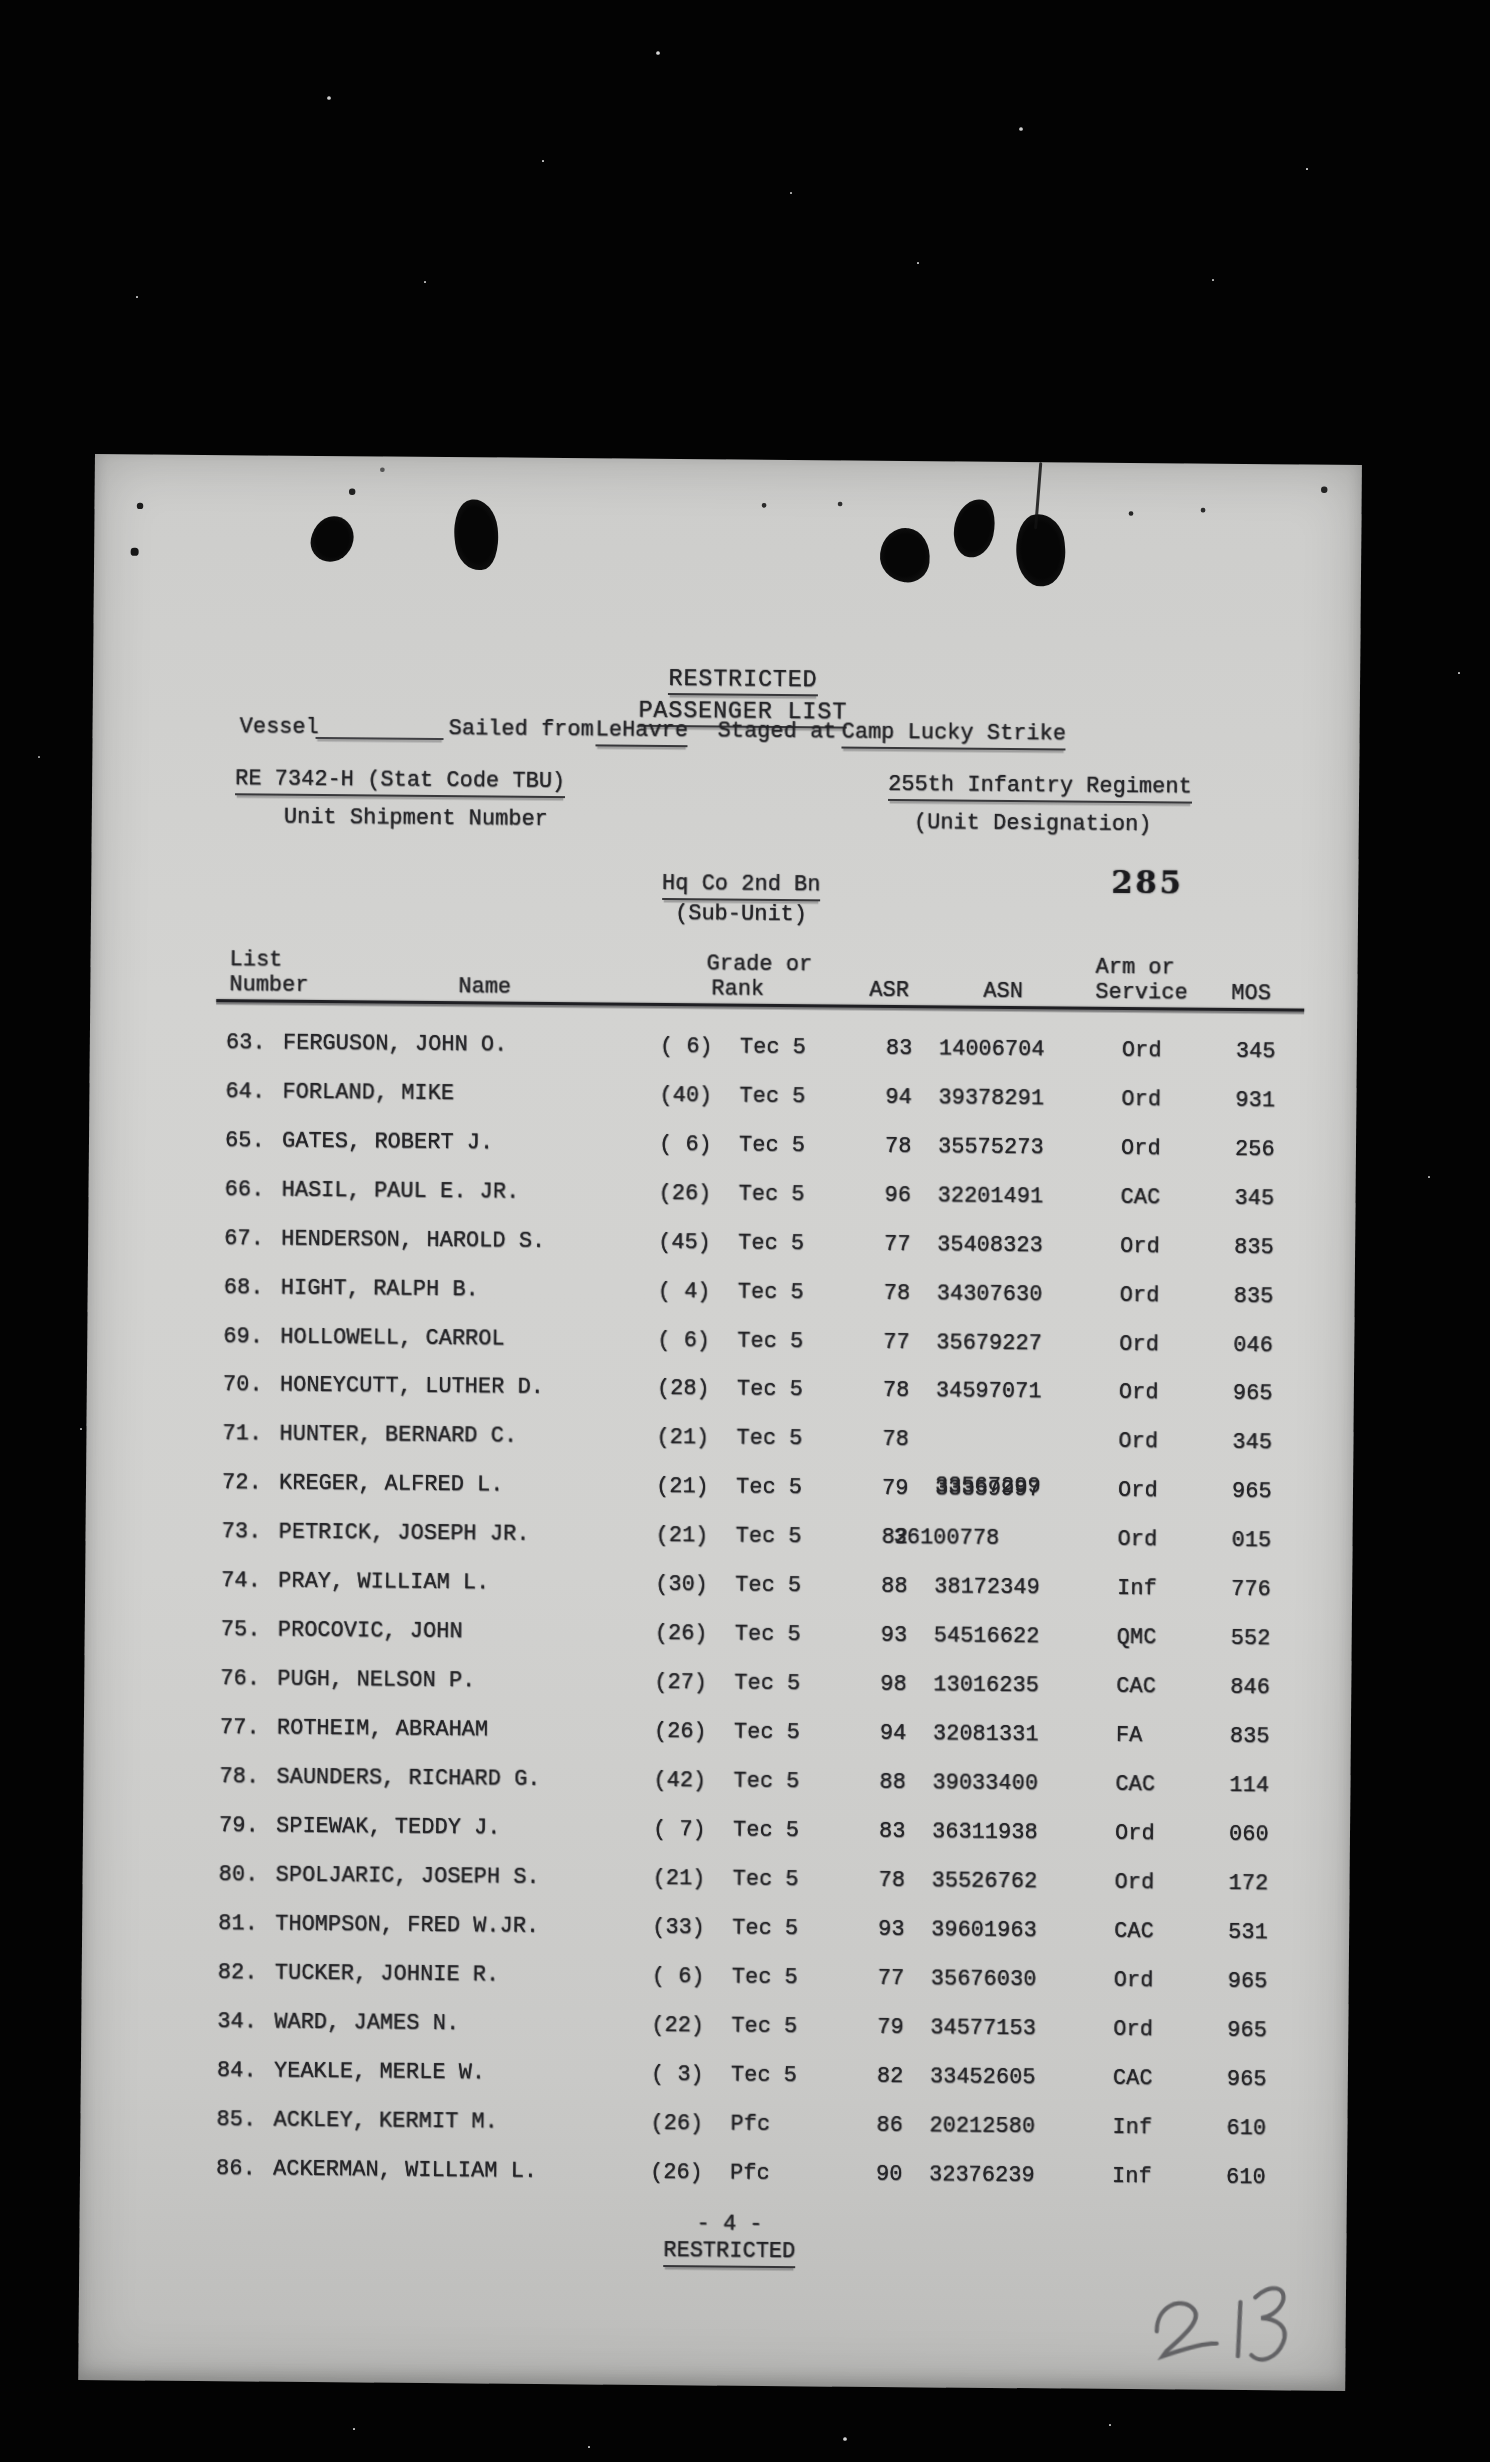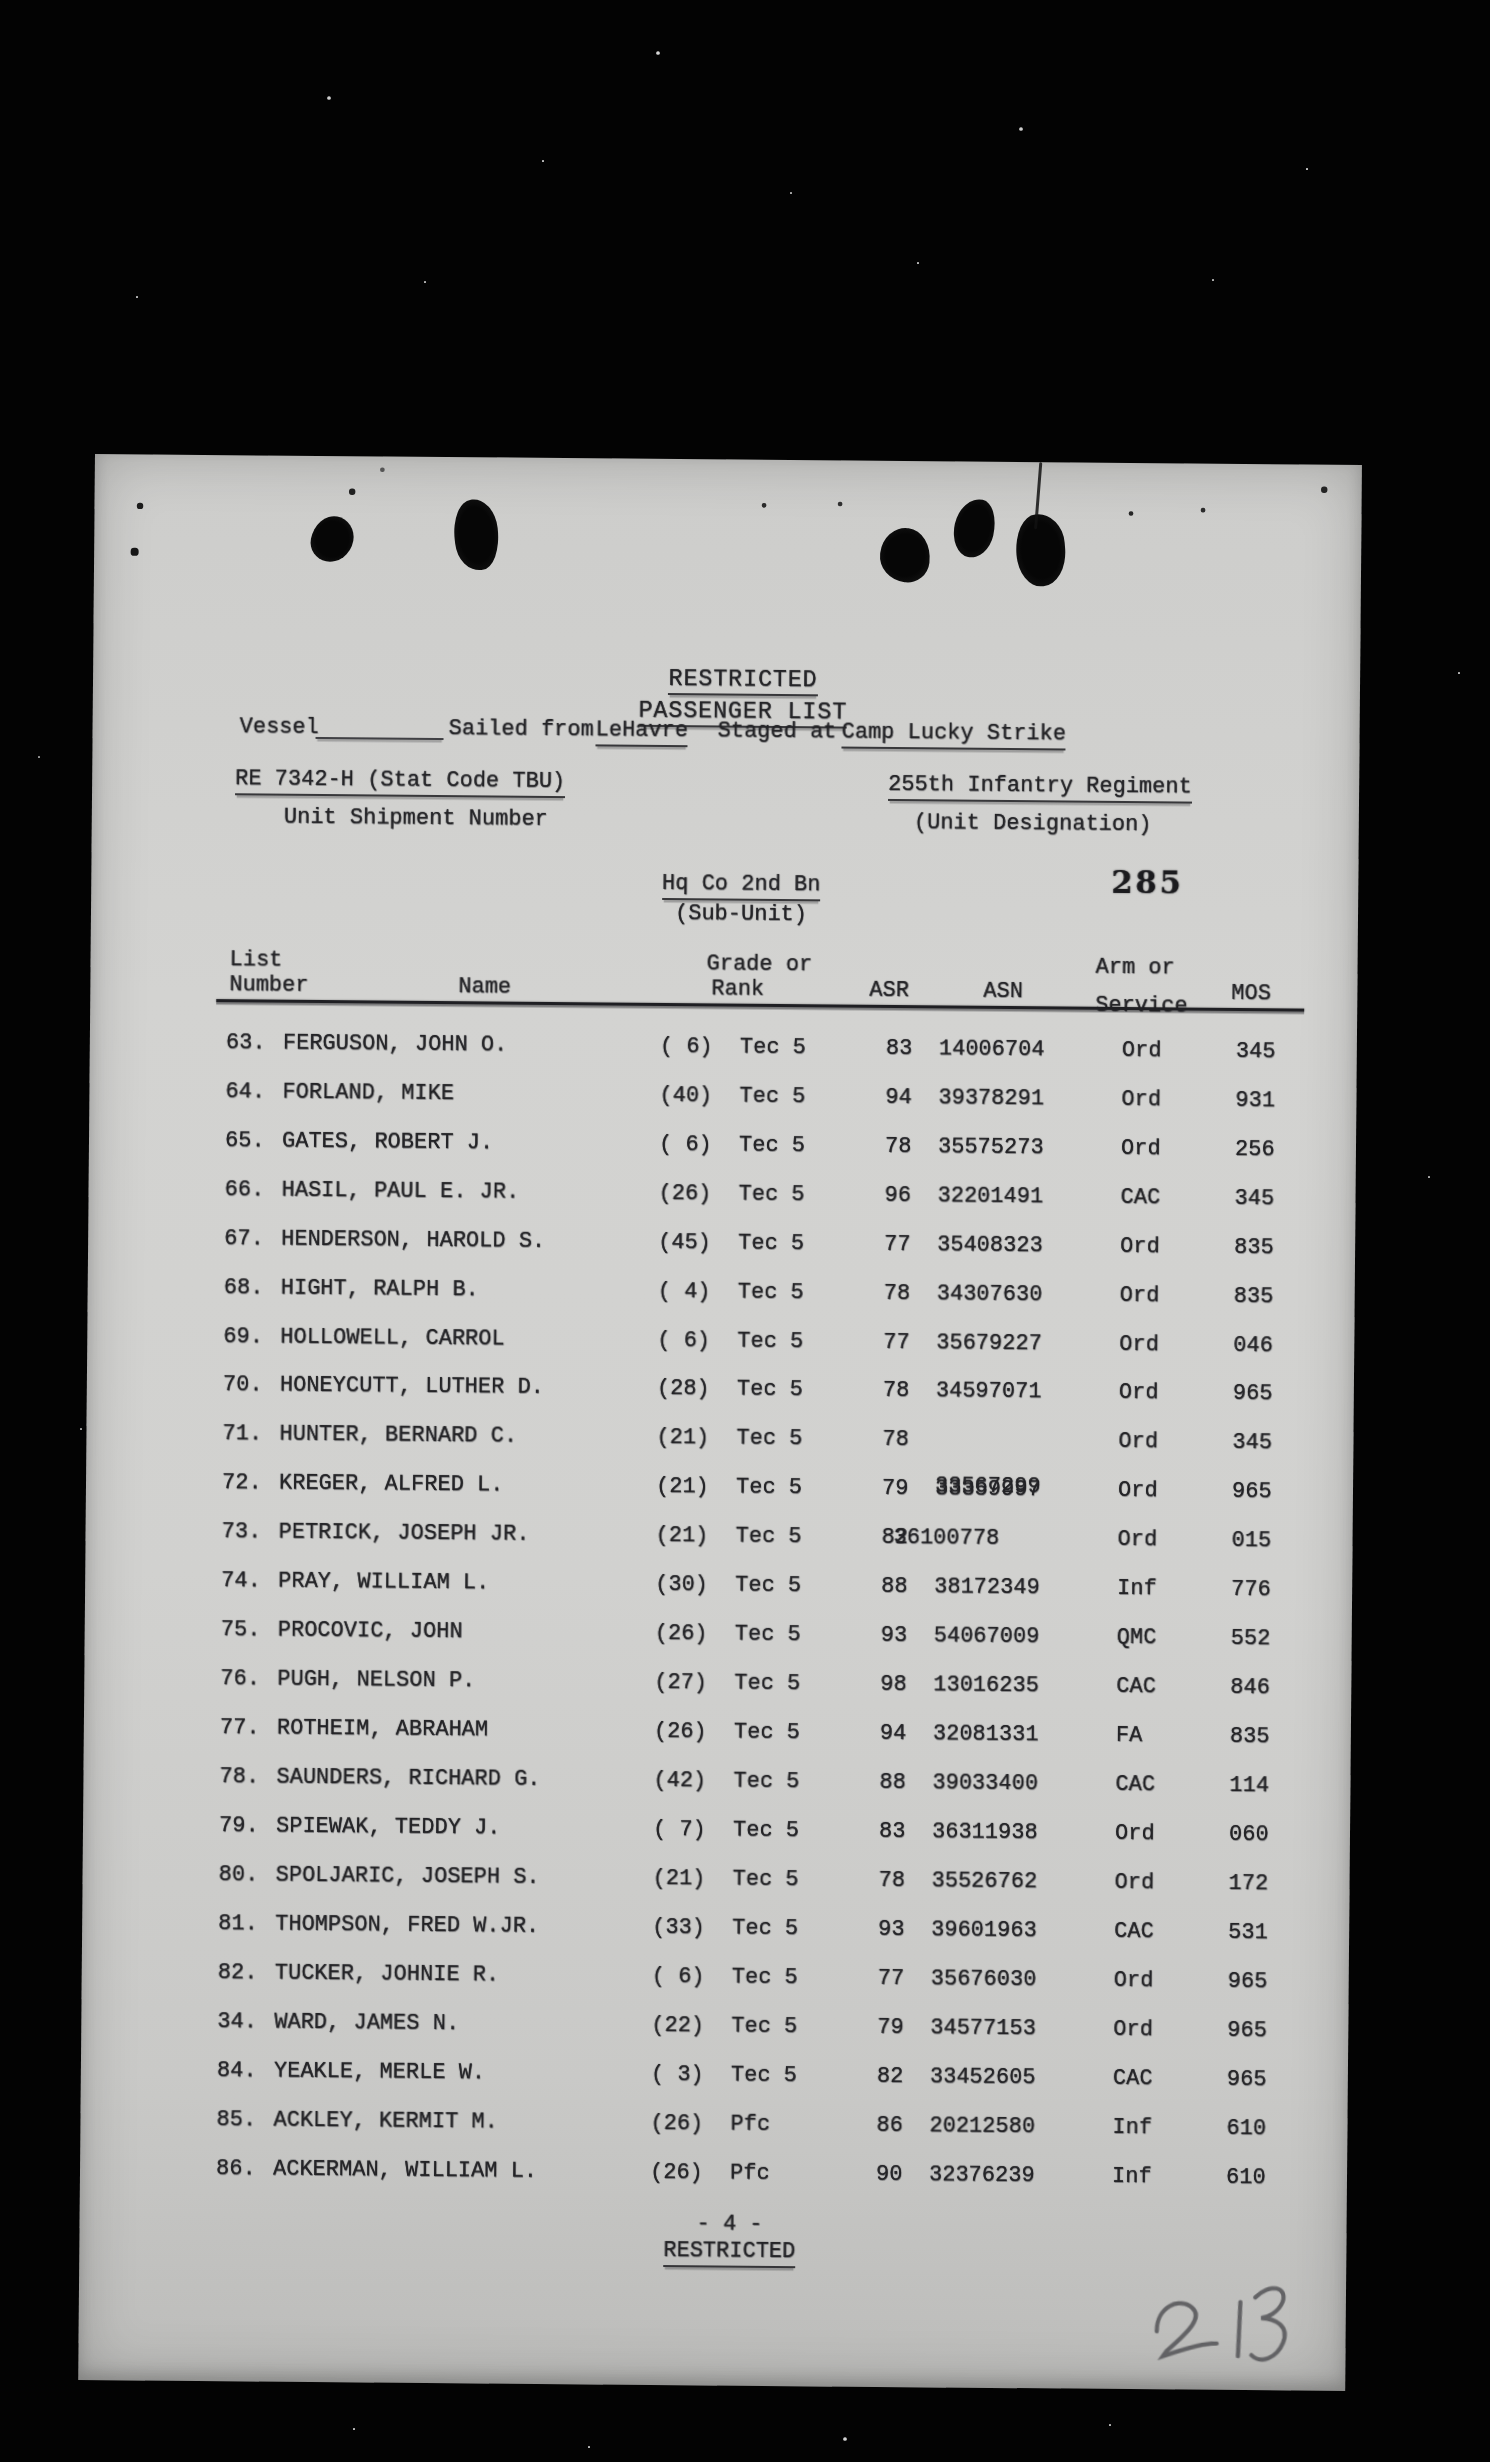--- a/index.html
+++ b/index.html
@@ -82,21 +82,21 @@
       <div class="stamp">285</div>
 
       <div class="txt" style="left:139px;top:492px;">List</div>
       <div class="txt" style="left:139px;top:517px;">Number</div>
       <div class="txt" style="left:368px;top:517px;">Name</div>
       <div class="txt" style="left:616px;top:492px;text-align:center;">Grade or</div>
       <div class="txt" style="left:621px;top:517px;">Rank</div>
       <div class="txt" style="left:779px;top:517px;">ASR</div>
       <div class="txt" style="left:893px;top:517px;">ASN</div>
       <div class="txt" style="left:1005px;top:492px;">Arm or</div>
-      <div class="txt" style="left:1005px;top:530px;">Service</div>
+      <div class="txt" style="left:1005px;top:517px;">Service</div>
       <div class="txt" style="left:1141px;top:517px;">MOS</div>
       <div class="rule"></div>
 
       <div>
           <div class="row" style="top: 575px;">
             <span class="cell" style="left: 136px;">63.</span>
             <span class="cell" style="left: 193px;">FERGUSON, JOHN O.</span>
             <span class="cell" style="left: 570px;">( 6)</span>
             <span class="cell" style="left: 650px;">Tec 5</span>
             <span class="cell" style="left: 796px;">83</span>
@@ -213,21 +213,21 @@
             <span class="cell" style="left: 849px;">38172349</span>
             <span class="cell" style="left: 1032px;">Inf</span>
             <span class="cell" style="left: 1146px;">776</span>
           </div>
           <div class="row" style="top: 1162px;">
             <span class="cell" style="left: 136px;">75.</span>
             <span class="cell" style="left: 193px;">PROCOVIC, JOHN</span>
             <span class="cell" style="left: 570px;">(26)</span>
             <span class="cell" style="left: 650px;">Tec 5</span>
             <span class="cell" style="left: 796px;">93</span>
-            <span class="cell" style="left: 849px;">54067009</span>
+            <span class="cell" style="left: 849px;">54516622</span>
             <span class="cell" style="left: 1032px;">QMC</span>
             <span class="cell" style="left: 1146px;">552</span>
           </div>
           <div class="row" style="top: 1211px;">
             <span class="cell" style="left: 136px;">76.</span>
             <span class="cell" style="left: 193px;">PUGH, NELSON P.</span>
             <span class="cell" style="left: 570px;">(27)</span>
             <span class="cell" style="left: 650px;">Tec 5</span>
             <span class="cell" style="left: 796px;">98</span>
             <span class="cell" style="left: 849px;">13016235</span>

